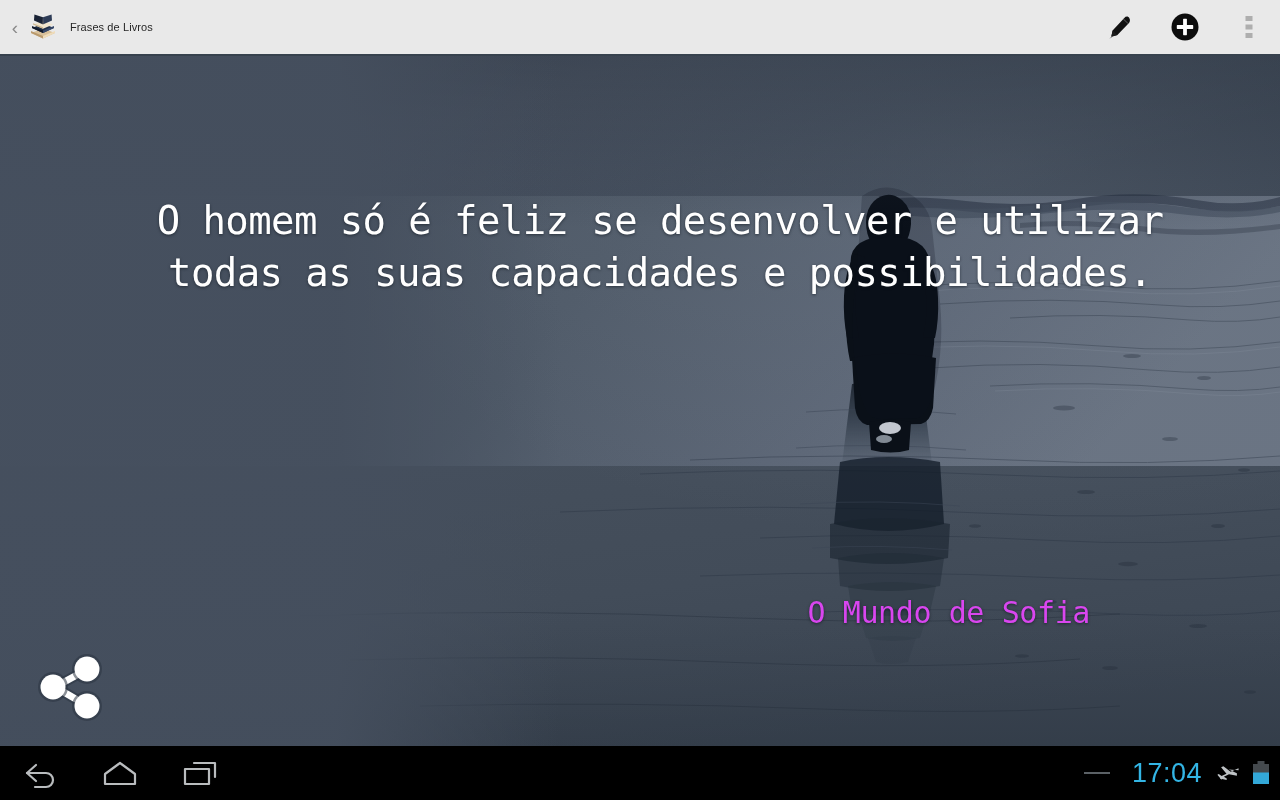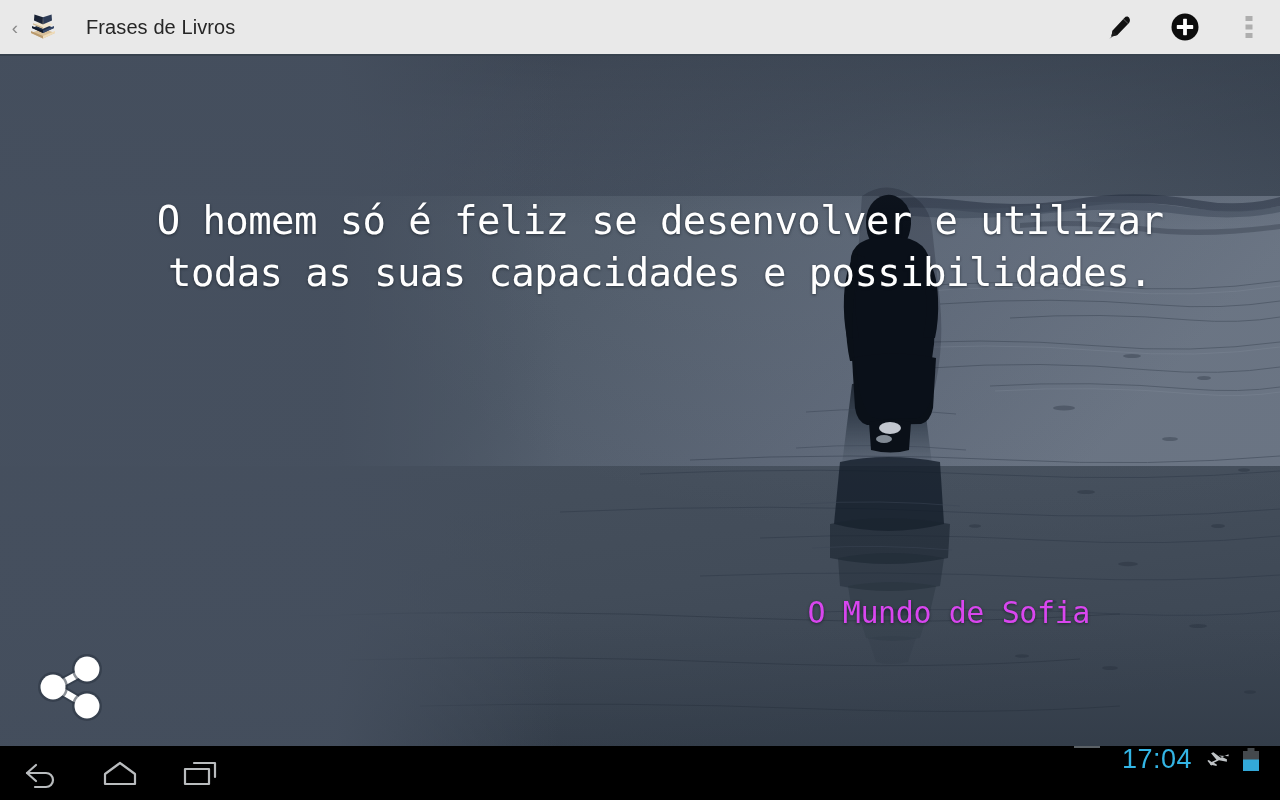--- a/index.html
+++ b/index.html
@@ -47,25 +47,24 @@
   .ab-logo {
     width: 30px;
     height: 30px;
     margin-left: 2px;
     margin-right: 12px;
     position: relative;
     flex: 0 0 auto;
     cursor: pointer;
   }
   .ab-title {
-    font-size: 20px;
+    font-size: 11px;
     color: #262626;
     letter-spacing: 0.1px;
     white-space: nowrap;
-    margin-left: 16px;
   }
   .ab-spacer { flex: 1 1 auto; }
 
   .ab-action {
     width: 66px;
     height: 56px;
     display: flex;
     align-items: center;
     justify-content: center;
     cursor: pointer;
@@ -149,23 +148,23 @@
     width: 80px;
     height: 54px;
     display: flex;
     align-items: center;
     justify-content: center;
     cursor: pointer;
   }
   .nav-spacer { flex: 1 1 auto; }
   .nav-status {
     display: flex;
-    align-items: flex-start;
+    align-items: center;
     height: 54px;
-    padding-right: 10px;
+    padding-right: 0;
   }
   .nav-dash {
     width: 26px;
     height: 2px;
     background: #5b6166;
     margin-right: 22px;
   }
   .nav-clock {
     font-family: "Liberation Sans", sans-serif;
     font-size: 27px;

